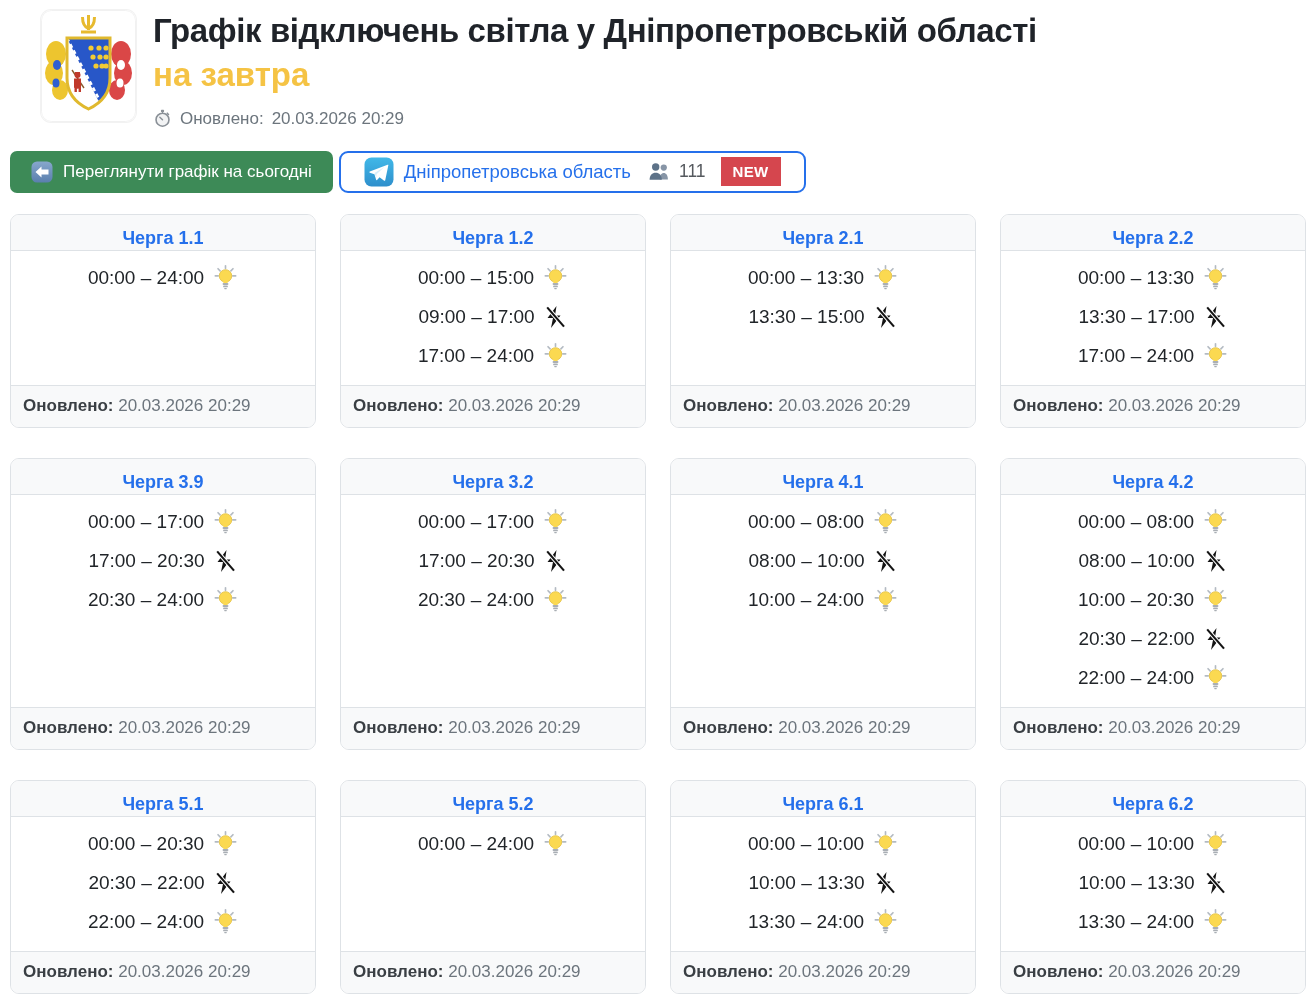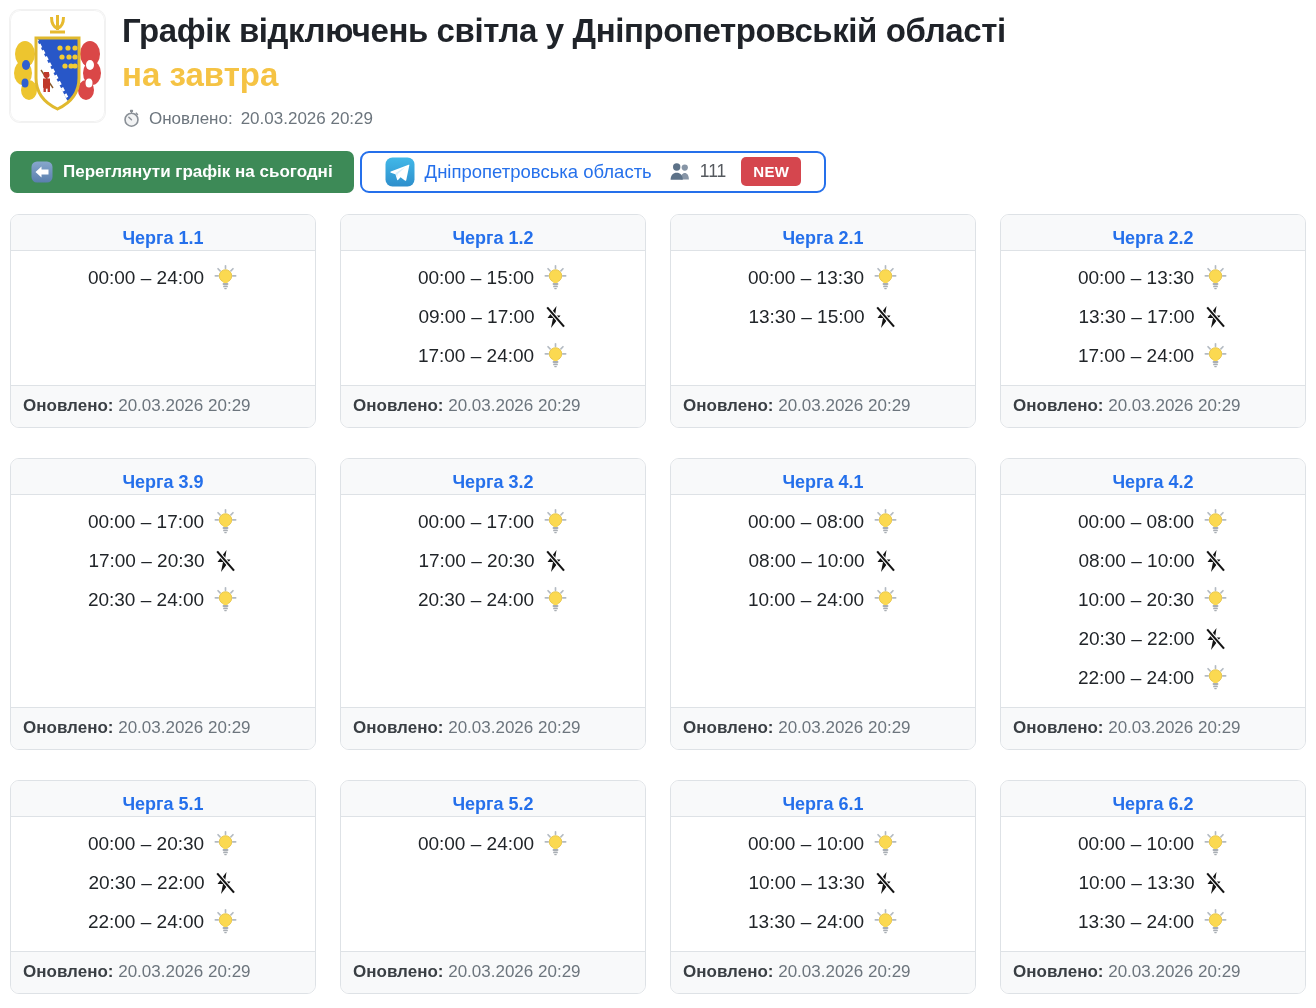--- a/index.html
+++ b/index.html
@@ -6,21 +6,21 @@
   html, body { background: #ffffff; }
   body {
     width: 1316px; height: 1008px;
     font-family: "Liberation Sans", "DejaVu Sans", sans-serif;
     color: #212529;
     overflow: hidden;
   }
   .page { padding: 10px 10px 0 10px; }
 
   
-  .header-row { display: flex; gap: 17px; align-items: flex-start; }
+  .header-row { display: flex; gap: 17px; align-items: flex-start; margin-left: 31px; }
   .logo-wrap {
     width: 95px; height: 112px; border-radius: 10px; background: #fff;
     box-shadow: 0 0 0 1px #f2f2f2; overflow: hidden; flex: 0 0 auto;
   }
   .logo-wrap svg { display: block; }
   .titles h1 {
     font-size: 33px; font-weight: 700; letter-spacing: -0.4px;
     color: #1f2329; line-height: 1.18; margin-top: 2px;
   }
   .subtitle { font-size: 33px; font-weight: 700; color: #f5c344; line-height: 1.18; margin-top: 5px; }
@@ -28,35 +28,35 @@
     margin-top: 14px; display: flex; align-items: center; gap: 8px;
     font-size: 17px; color: #6c757d;
   }
   .updated-line svg { display: block; }
 
   
   .toolbar { display: flex; gap: 6px; margin-top: 22px; align-items: stretch; }
   .btn-today {
     display: flex; align-items: center; gap: 10px;
     background: #3d8a57; color: #fff; border: none; cursor: pointer;
-    font-family: inherit; font-size: 17px; font-weight: 700;
+    font-family: inherit; font-size: 17px; font-weight: 400;
     height: 42px; padding: 0 21px; border-radius: 7px;
   }
   .btn-today svg { display: block; }
   .tg-pill {
     display: flex; align-items: center; gap: 10px; text-decoration: none;
     background: #fff; border: 2px solid #2570eb; border-radius: 9px;
     height: 42px; padding: 0 23px; cursor: pointer;
   }
   .tg-pill svg { display: block; }
   .tg-name { color: #2570eb; font-size: 18.5px; }
   .tg-members { display: flex; align-items: center; gap: 7px; color: #55595e; font-size: 17.5px; margin-left: 6px; }
   .new-badge {
     background: #d5464e; color: #fff; font-weight: 700; font-size: 15px;
-    letter-spacing: 0.3px; padding: 6px 12px; border-radius: 5px; margin-left: 5px;
+    letter-spacing: 0.3px; padding: 6px 12px; border-radius: 0; margin-left: 5px;
   }
 
   
   .grid {
     display: grid; grid-template-columns: repeat(4, 1fr);
     column-gap: 24px; row-gap: 30px; margin-top: 21px;
   }
   .card {
     background: #fff; border: 1px solid #dee2e6; border-radius: 9px;
     display: flex; flex-direction: column; overflow: hidden;

